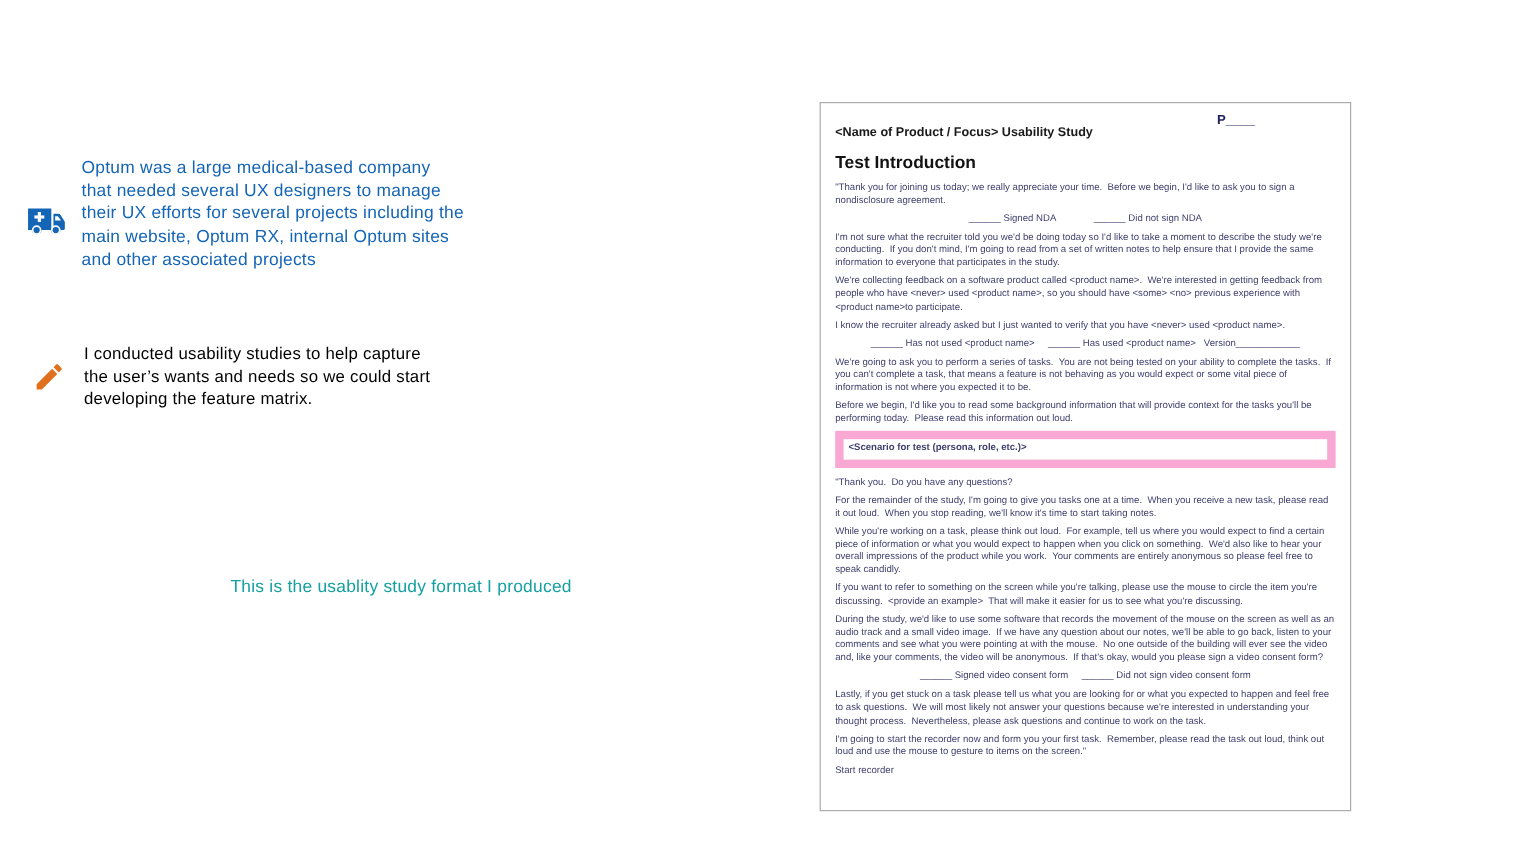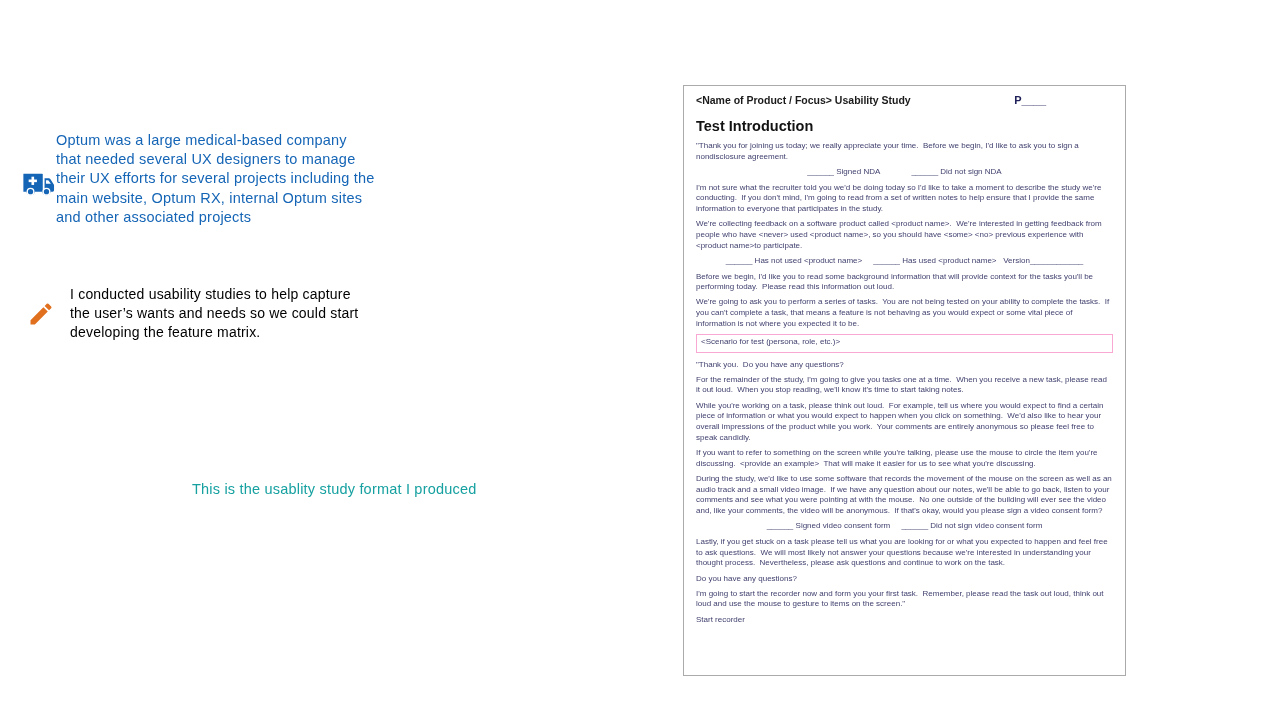--- a/index.html
+++ b/index.html
@@ -5,47 +5,47 @@
   * { margin:0; padding:0; box-sizing:border-box; }
   html,body { background:#ffffff; }
   .stage {
     position:relative; width:1267px; height:713px;
     background:#ffffff; overflow:hidden;
     font-family:"Liberation Sans", sans-serif;
   }
 
   
   .note { position:absolute; white-space:pre-line; letter-spacing:.2px; }
-  .note-blue  { left:56px;  top:131px; font-size:14.5px; line-height:19.2px; color:#1565b6; }
+  .note-blue  { left:68px;  top:131px; font-size:14.5px; line-height:19.2px; color:#1565b6; }
   .note-orange{ left:70px;  top:285px; font-size:14px;   line-height:19px;   color:#000000; }
   .note-teal  { left:192px; top:481px; font-size:14.5px; color:#16a0a0; }
 
   .icon { position:absolute; }
   .icon-ambulance { left:22px; top:172px; width:33px; height:27px; }
   .icon-pencil    { left:27px; top:300px; width:28px; height:28px; }
 
   
   .doc {
     position:absolute; left:683px; top:85px; width:443px; height:591px;
     background:#ffffff; border:1px solid #ababab;
     padding:8px 12px 6px 12px; overflow:hidden;
     color:#3f3f6e;
   }
   .doc-header { display:flex; justify-content:space-between; align-items:flex-start; margin-bottom:12px; }
-  .doc-title  { font-size:10.5px; font-weight:bold; color:#1a1a1a; }
+  .doc-title  { font-size:10.5px; font-weight:bold; color:#1a1a1a;margin-top:10px; }
   .doc-page   { font-size:11px; font-weight:bold; color:#20205a; margin-right:67px; }
   .doc-section{ font-size:14.5px; font-weight:bold; color:#121212; margin-bottom:7px; }
   .doc p {
     font-size:8px; line-height:10.7px; margin-bottom:4.5px;
     white-space:pre-wrap;
   }
   .doc p.fill { margin-top:1px; margin-bottom:5px;text-align:center; }
   .doc .scenario-box {
-    border:1px solid #f9a8d4; padding:2px 4px 4px 4px; margin:2px 0 7px 0;
-    font-size:8px; line-height:10.5px;
+    border:7px solid #f9a8d4; padding:2px 4px 4px 4px; margin:2px 0 7px 0;
+    font-size:8px; line-height:10.5px;font-weight:bold;
   }
 </style>
 </head>
 <body>
 
 <div class="stage">
 
   <span class="icon icon-ambulance">
     <svg viewBox="0 0 24 19" width="33" height="27">
       <path fill="#1565b6" d="M1 1 h13.6 a1.4 1.4 0 0 1 1.4 1.4 V4.2 h3.4 a1.6 1.6 0 0 1 1.3 .7 L23 8.6 a1.6 1.6 0 0 1 .3 .95 V13 a1 1 0 0 1 -1 1 h-1.5 a3.1 3.1 0 0 1 -6.1 0 h-5.4 a3.1 3.1 0 0 1 -6.1 0 H1 Z"></path>
@@ -82,29 +82,29 @@
     <div class="doc-header">
       <span class="doc-title">&lt;Name of Product / Focus&gt; Usability Study</span>
       <span class="doc-page">P____</span>
     </div>
     <div class="doc-section">Test Introduction</div>
 
     <p>"Thank you for joining us today; we really appreciate your time.  Before we begin, I'd like to ask you to sign a nondisclosure agreement.</p>
     <p class="fill">______ Signed NDA&nbsp;&nbsp;&nbsp;&nbsp;&nbsp;&nbsp;&nbsp;&nbsp;&nbsp;&nbsp;&nbsp;&nbsp;&nbsp;&nbsp;______ Did not sign NDA</p>
     <p>I'm not sure what the recruiter told you we'd be doing today so I'd like to take a moment to describe the study we're conducting.  If you don't mind, I'm going to read from a set of written notes to help ensure that I provide the same information to everyone that participates in the study.</p>
     <p>We're collecting feedback on a software product called &lt;product name&gt;.  We're interested in getting feedback from people who have &lt;never&gt; used &lt;product name&gt;, so you should have &lt;some&gt; &lt;no&gt; previous experience with &lt;product name&gt;to participate.</p>
+    <p>I know the recruiter already asked but I just wanted to verify that you have &lt;never&gt; used &lt;product name&gt;.</p>
     <p class="fill">______ Has not used &lt;product name&gt;&nbsp;&nbsp;&nbsp;&nbsp;&nbsp;______ Has used &lt;product name&gt;&nbsp;&nbsp;&nbsp;Version____________</p>
+    <p>We're going to ask you to perform a series of tasks.  You are not being tested on your ability to complete the tasks.  If you can't complete a task, that means a feature is not behaving as you would expect or some vital piece of information is not where you expected it to be.</p>
     <p>Before we begin, I'd like you to read some background information that will provide context for the tasks you'll be performing today.  Please read this information out loud.</p>
-    <p>We're going to ask you to perform a series of tasks.  You are not being tested on your ability to complete the tasks.  If you can't complete a task, that means a feature is not behaving as you would expect or some vital piece of information is not where you expected it to be.</p>
     <div class="scenario-box">&lt;Scenario for test (persona, role, etc.)&gt;</div>
     <p>"Thank you.  Do you have any questions?</p>
     <p>For the remainder of the study, I'm going to give you tasks one at a time.  When you receive a new task, please read it out loud.  When you stop reading, we'll know it's time to start taking notes.</p>
     <p>While you're working on a task, please think out loud.  For example, tell us where you would expect to find a certain piece of information or what you would expect to happen when you click on something.  We'd also like to hear your overall impressions of the product while you work.  Your comments are entirely anonymous so please feel free to speak candidly.</p>
     <p>If you want to refer to something on the screen while you're talking, please use the mouse to circle the item you're discussing.  &lt;provide an example&gt;  That will make it easier for us to see what you're discussing.</p>
     <p>During the study, we'd like to use some software that records the movement of the mouse on the screen as well as an audio track and a small video image.  If we have any question about our notes, we'll be able to go back, listen to your comments and see what you were pointing at with the mouse.  No one outside of the building will ever see the video and, like your comments, the video will be anonymous.  If that's okay, would you please sign a video consent form?</p>
     <p class="fill">______ Signed video consent form&nbsp;&nbsp;&nbsp;&nbsp;&nbsp;______ Did not sign video consent form</p>
     <p>Lastly, if you get stuck on a task please tell us what you are looking for or what you expected to happen and feel free to ask questions.  We will most likely not answer your questions because we're interested in understanding your thought process.  Nevertheless, please ask questions and continue to work on the task.</p>
-    <p>Do you have any questions?</p>
     <p>I'm going to start the recorder now and form you your first task.  Remember, please read the task out loud, think out loud and use the mouse to gesture to items on the screen."</p>
     <p>Start recorder</p>
   </div>
 
 </div>
 
 </body></html>

